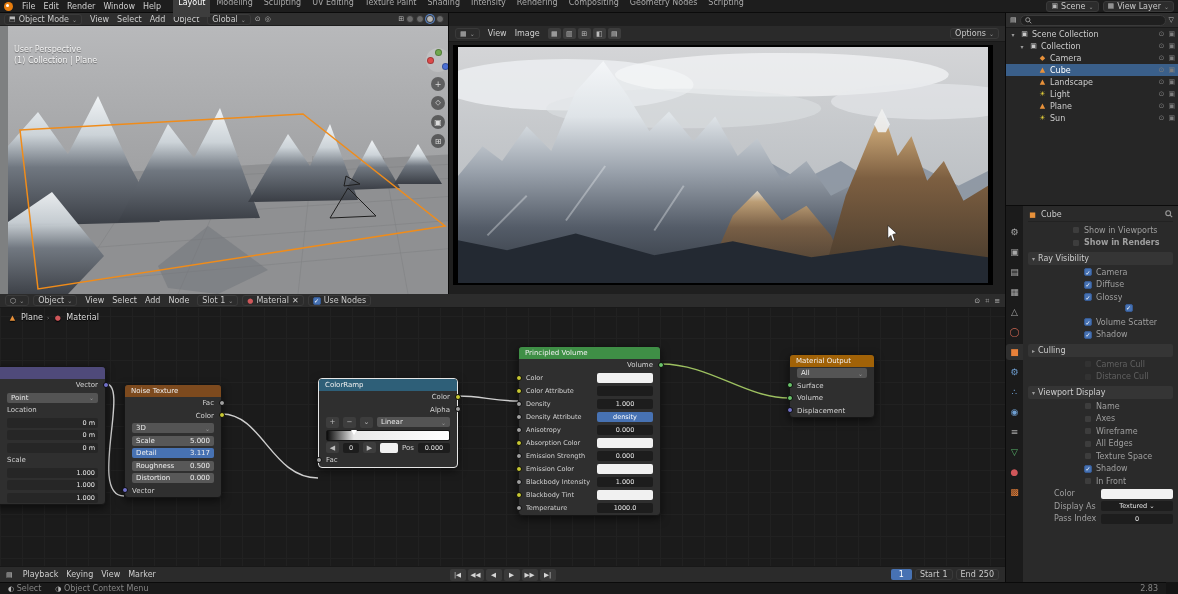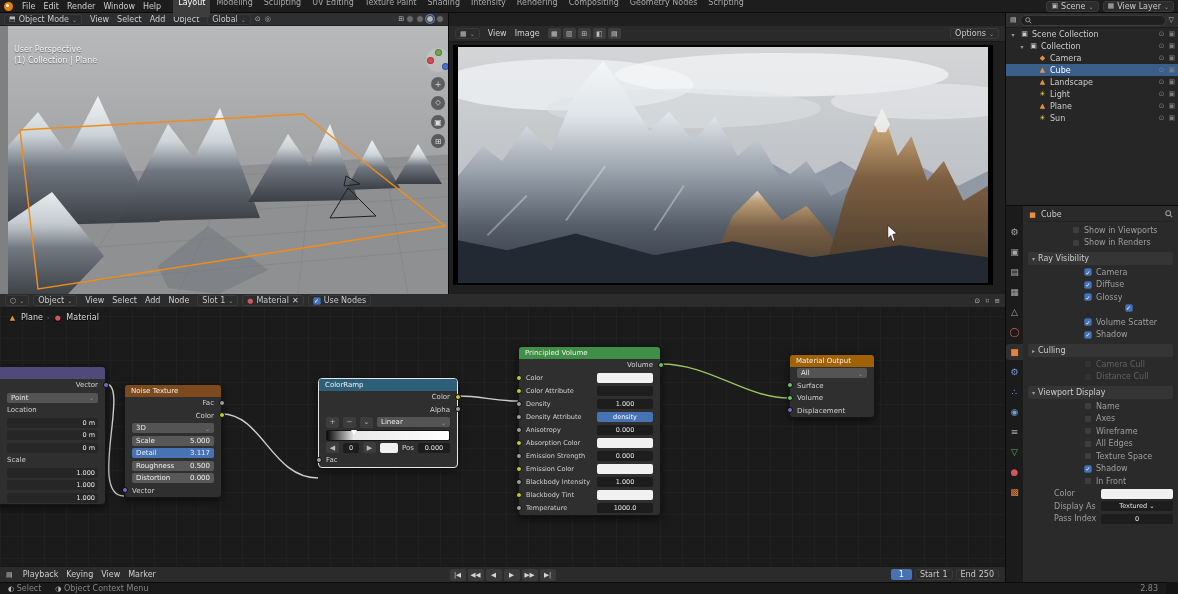--- a/index.html
+++ b/index.html
@@ -400,21 +400,21 @@
               <circle cx="4" cy="4" r="3" fill="none" stroke="#9a9a9a" stroke-width="1.4"></circle>
               <line x1="6.3" y1="6.3" x2="9" y2="9" stroke="#9a9a9a" stroke-width="1.4"></line>
             </svg>
         </span>
       </div>
       <div id="prop-rows">
           <div class="prow" style="padding-left: 44px;">
             <span class="cb"></span>
             <span class="plabel">Show in Viewports</span>
           </div>
-          <div class="prow" style="padding-left: 44px;">
+          <div class="prow" style="padding-left: 44px; font-weight: bold;">
             <span class="cb"></span>
             <span class="plabel">Show in Renders</span>
           </div>
           <div class="psec">
             <span class="pcaret">▾</span>
             <span>Ray Visibility</span>
           </div>
           <div class="prow" style="padding-left: 56px;">
             <span class="cb on">✓</span>
             <span class="plabel">Camera</span>

